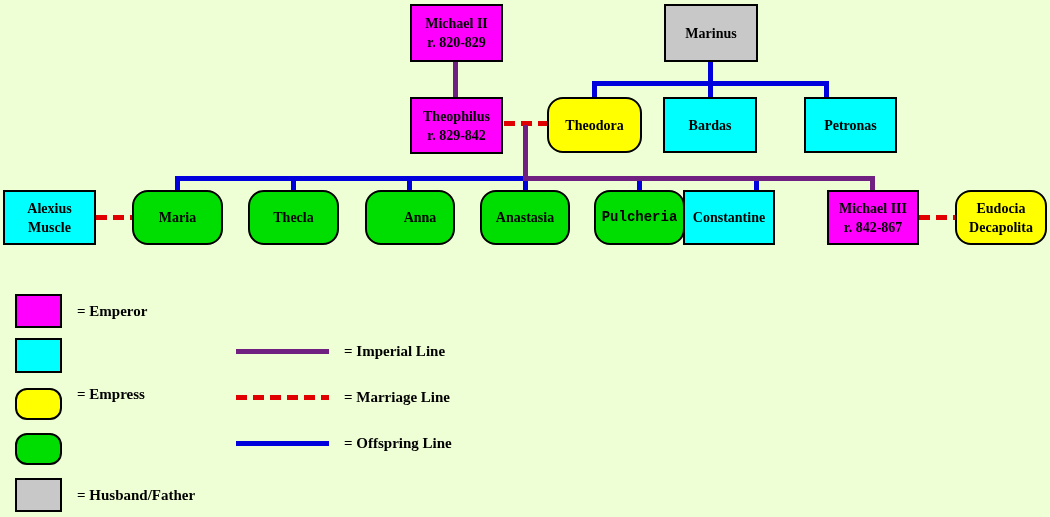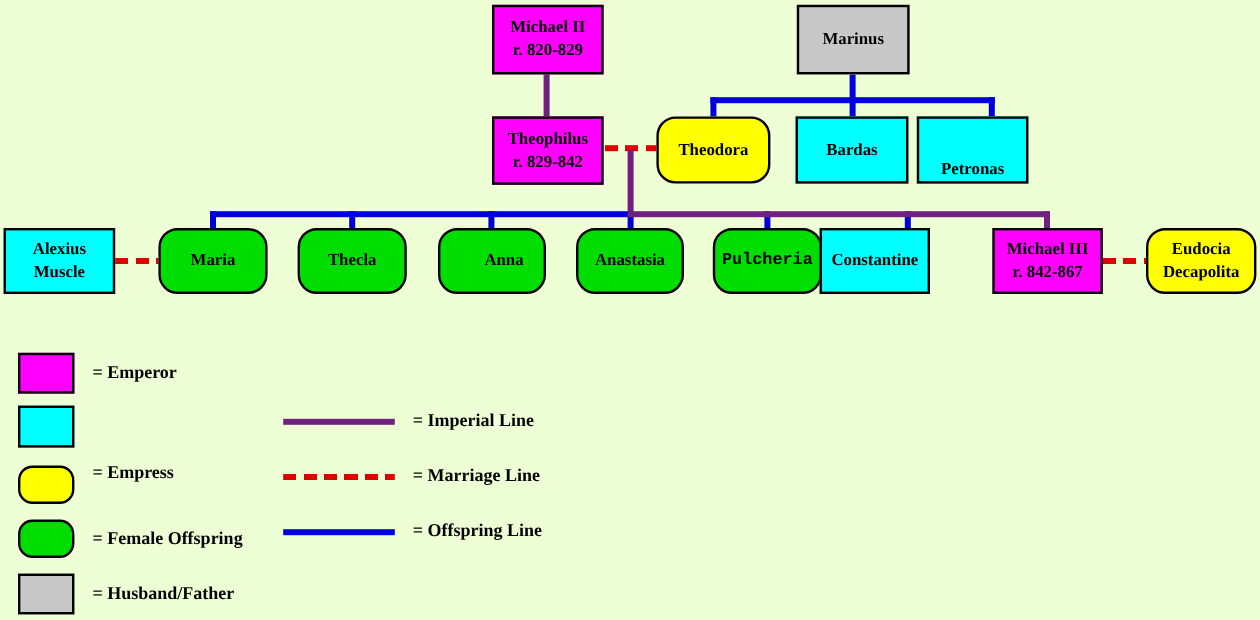--- a/index.html
+++ b/index.html
@@ -63,21 +63,21 @@
   <div class="node" style="left: 410px; top: 97px; width: 93px; height: 57px; background: rgb(255, 0, 255);">
     <span>Theophilus</span>
     <span>r. 829-842</span>
   </div>
   <div class="node round" style="left: 547px; top: 97px; width: 95px; height: 56px; background: rgb(255, 255, 0);">
     <span>Theodora</span>
   </div>
   <div class="node" style="left: 663px; top: 97px; width: 94px; height: 56px; background: rgb(0, 255, 255);">
     <span>Bardas</span>
   </div>
-  <div class="node" style="left: 764px; top: 97px; width: 93px; height: 56px; background: rgb(0, 255, 255); justify-content: flex-end;">
+  <div class="node" style="left: 804px; top: 97px; width: 93px; height: 56px; background: rgb(0, 255, 255);">
     <span>Petronas</span>
   </div>
 
   <div class="node" style="left: 3px; top: 190px; width: 93px; height: 55px; background: rgb(0, 255, 255);">
     <span>Alexius</span>
     <span>Muscle</span>
   </div>
   <div class="node round" style="left: 132px; top: 190px; width: 91px; height: 55px; background: rgb(0, 221, 0);">
     <span>Maria</span>
   </div>
@@ -107,21 +107,20 @@
 
   <div class="node" style="left: 15px; top: 294px; width: 47px; height: 34px; background: rgb(255, 0, 255);"></div>
   <div class="lbl" style="left:77px;top:301px">= Emperor</div>
 
   <div class="node" style="left: 15px; top: 338px; width: 47px; height: 35px; background: rgb(0, 255, 255);"></div>
 
   <div class="node round-sm" style="left: 15px; top: 388px; width: 47px; height: 32px; background: rgb(255, 255, 0);"></div>
   <div class="lbl" style="left:77px;top:384px">= Empress</div>
 
   <div class="node round-sm" style="left: 15px; top: 433px; width: 47px; height: 32px; background: rgb(0, 221, 0);"></div>
-  <div class="lbl" style="left:77px;top:439px">= Female Offspring</div>
 
   <div class="node" style="left: 15px; top: 478px; width: 47px; height: 34px; background: rgb(200, 200, 200);"></div>
   <div class="lbl" style="left:77px;top:485px">= Husband/Father</div>
 
   <div class="seg" style="left: 236px; top: 349px; width: 93px; height: 5px; background: rgb(112, 32, 128);"></div>
   <div class="lbl" style="left:344px;top:341px">= Imperial Line</div>
 
   <div class="seg" style="left: 236px; top: 395px; width: 93px; height: 5px; background: repeating-linear-gradient(90deg, rgb(225, 0, 0) 0px, rgb(225, 0, 0) 11px, transparent 11px, transparent 17px);"></div>
   <div class="lbl" style="left:344px;top:387px">= Marriage Line</div>
 

